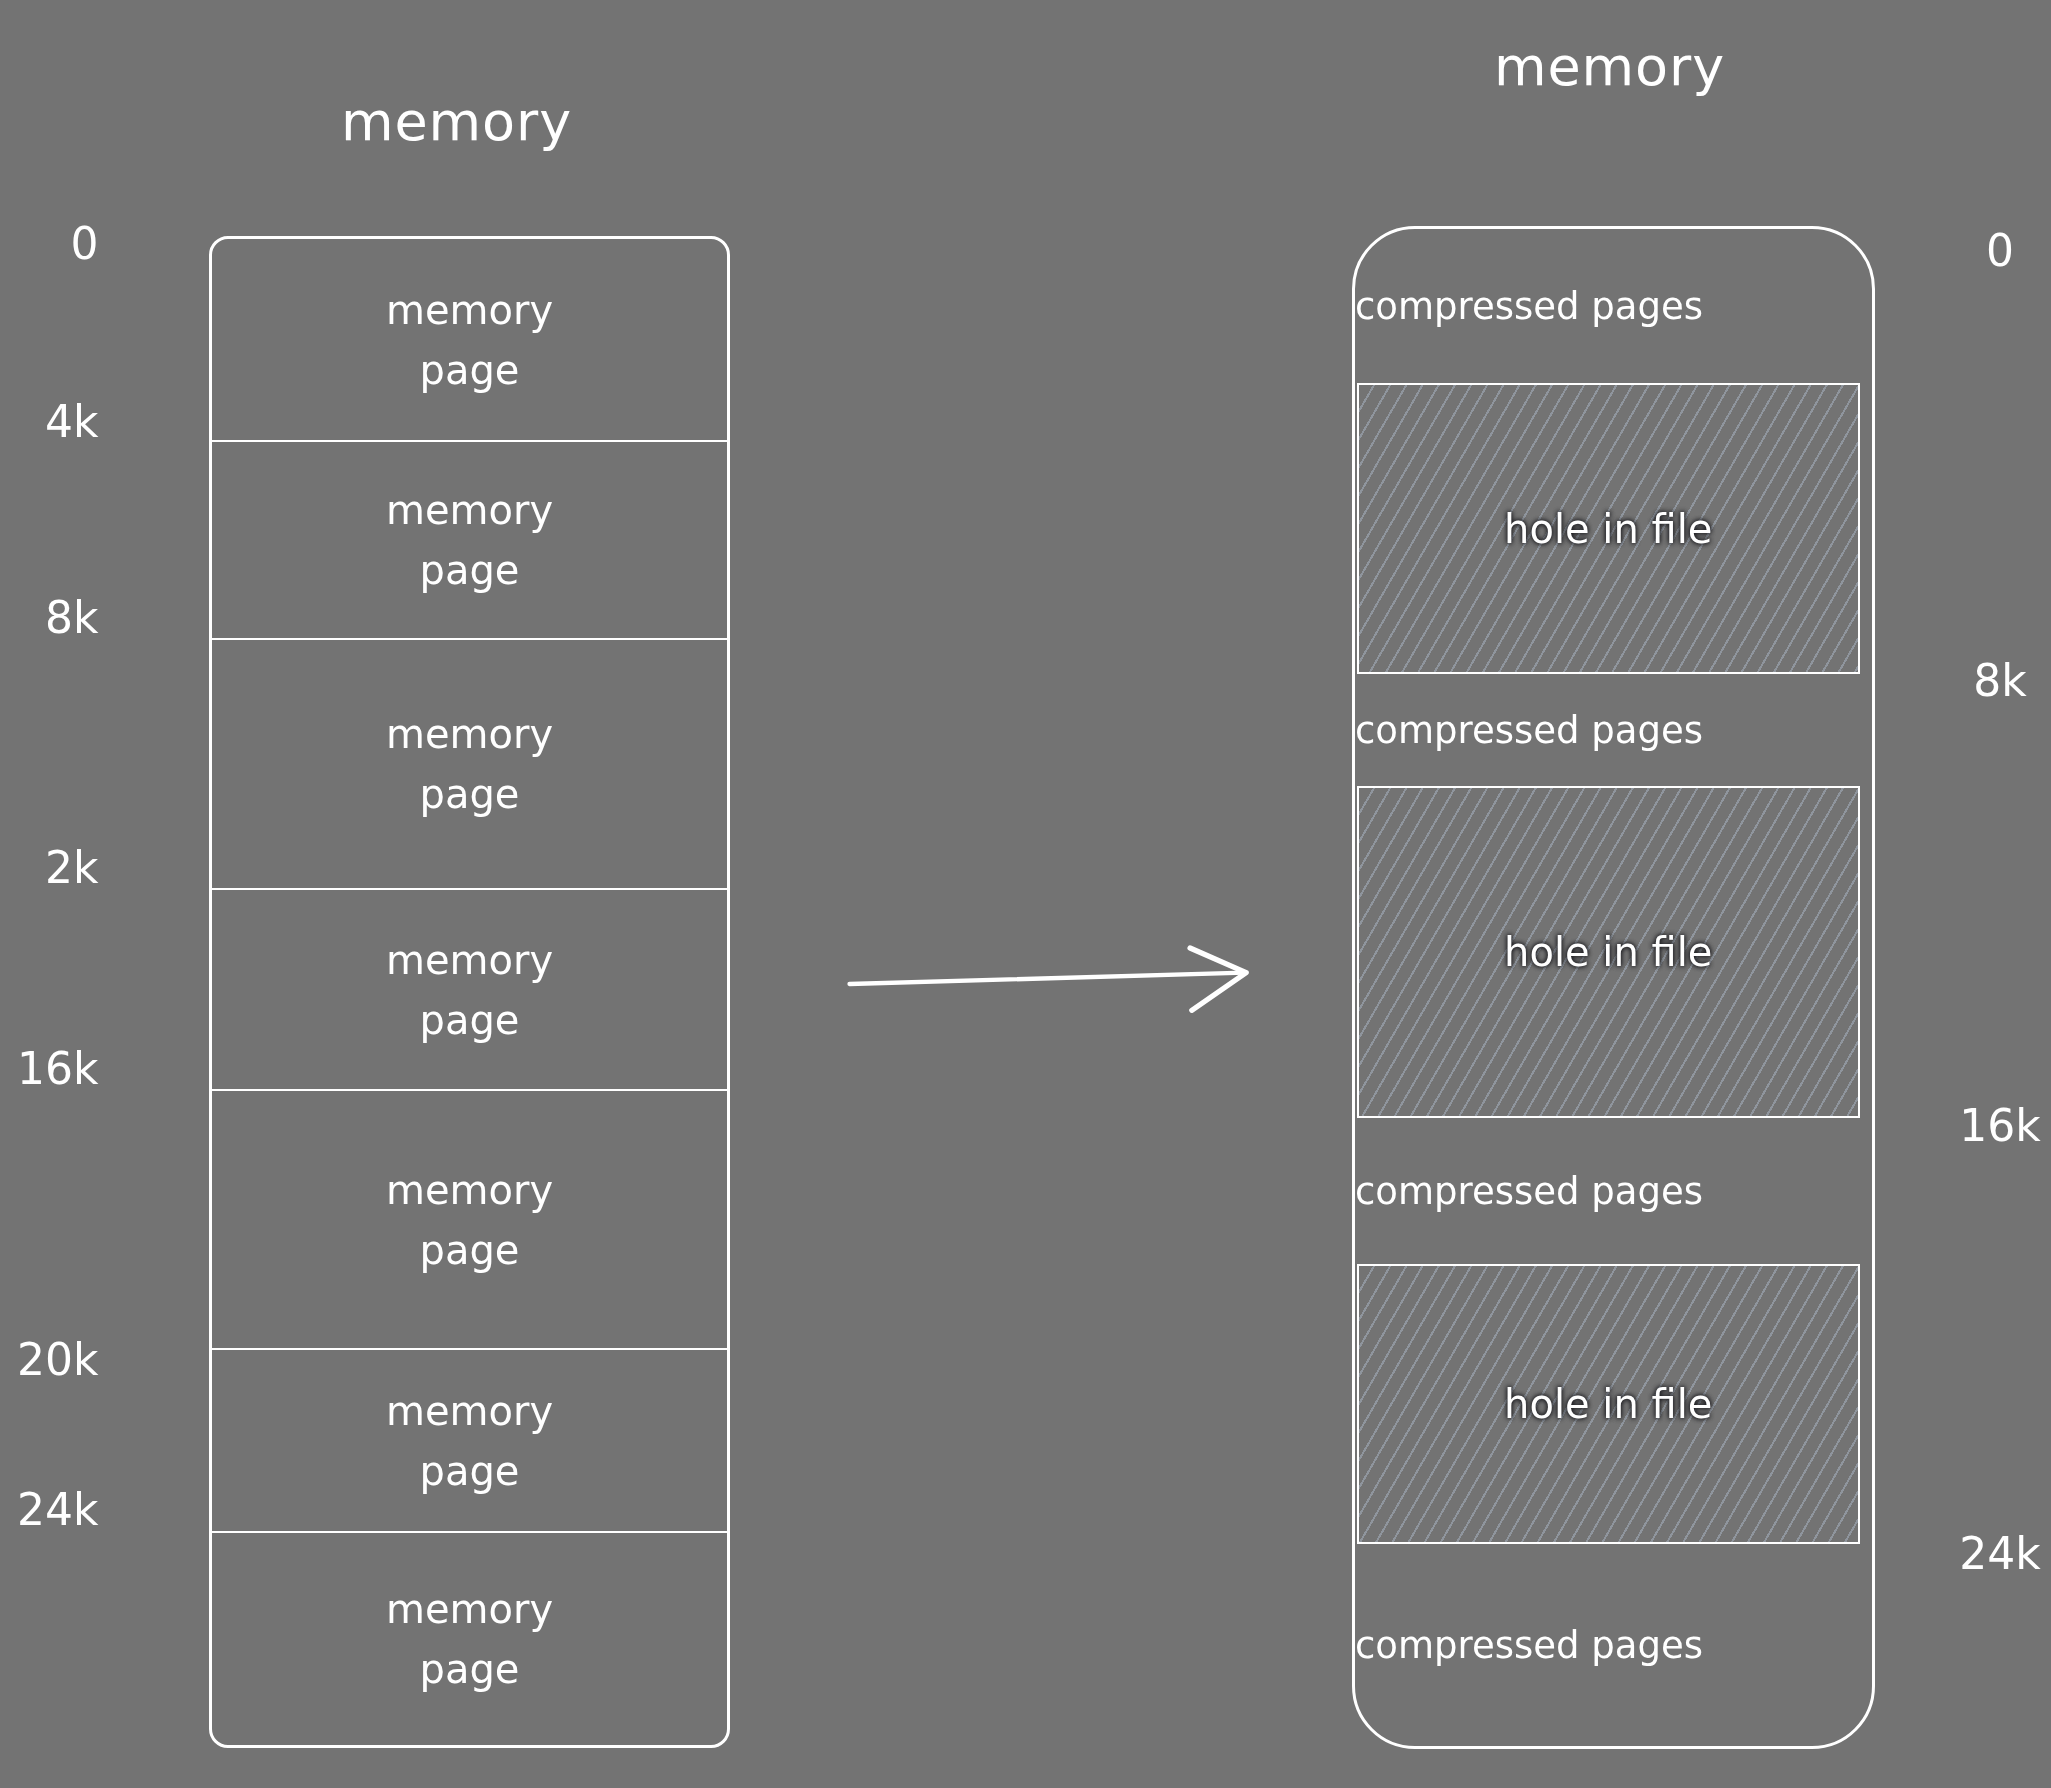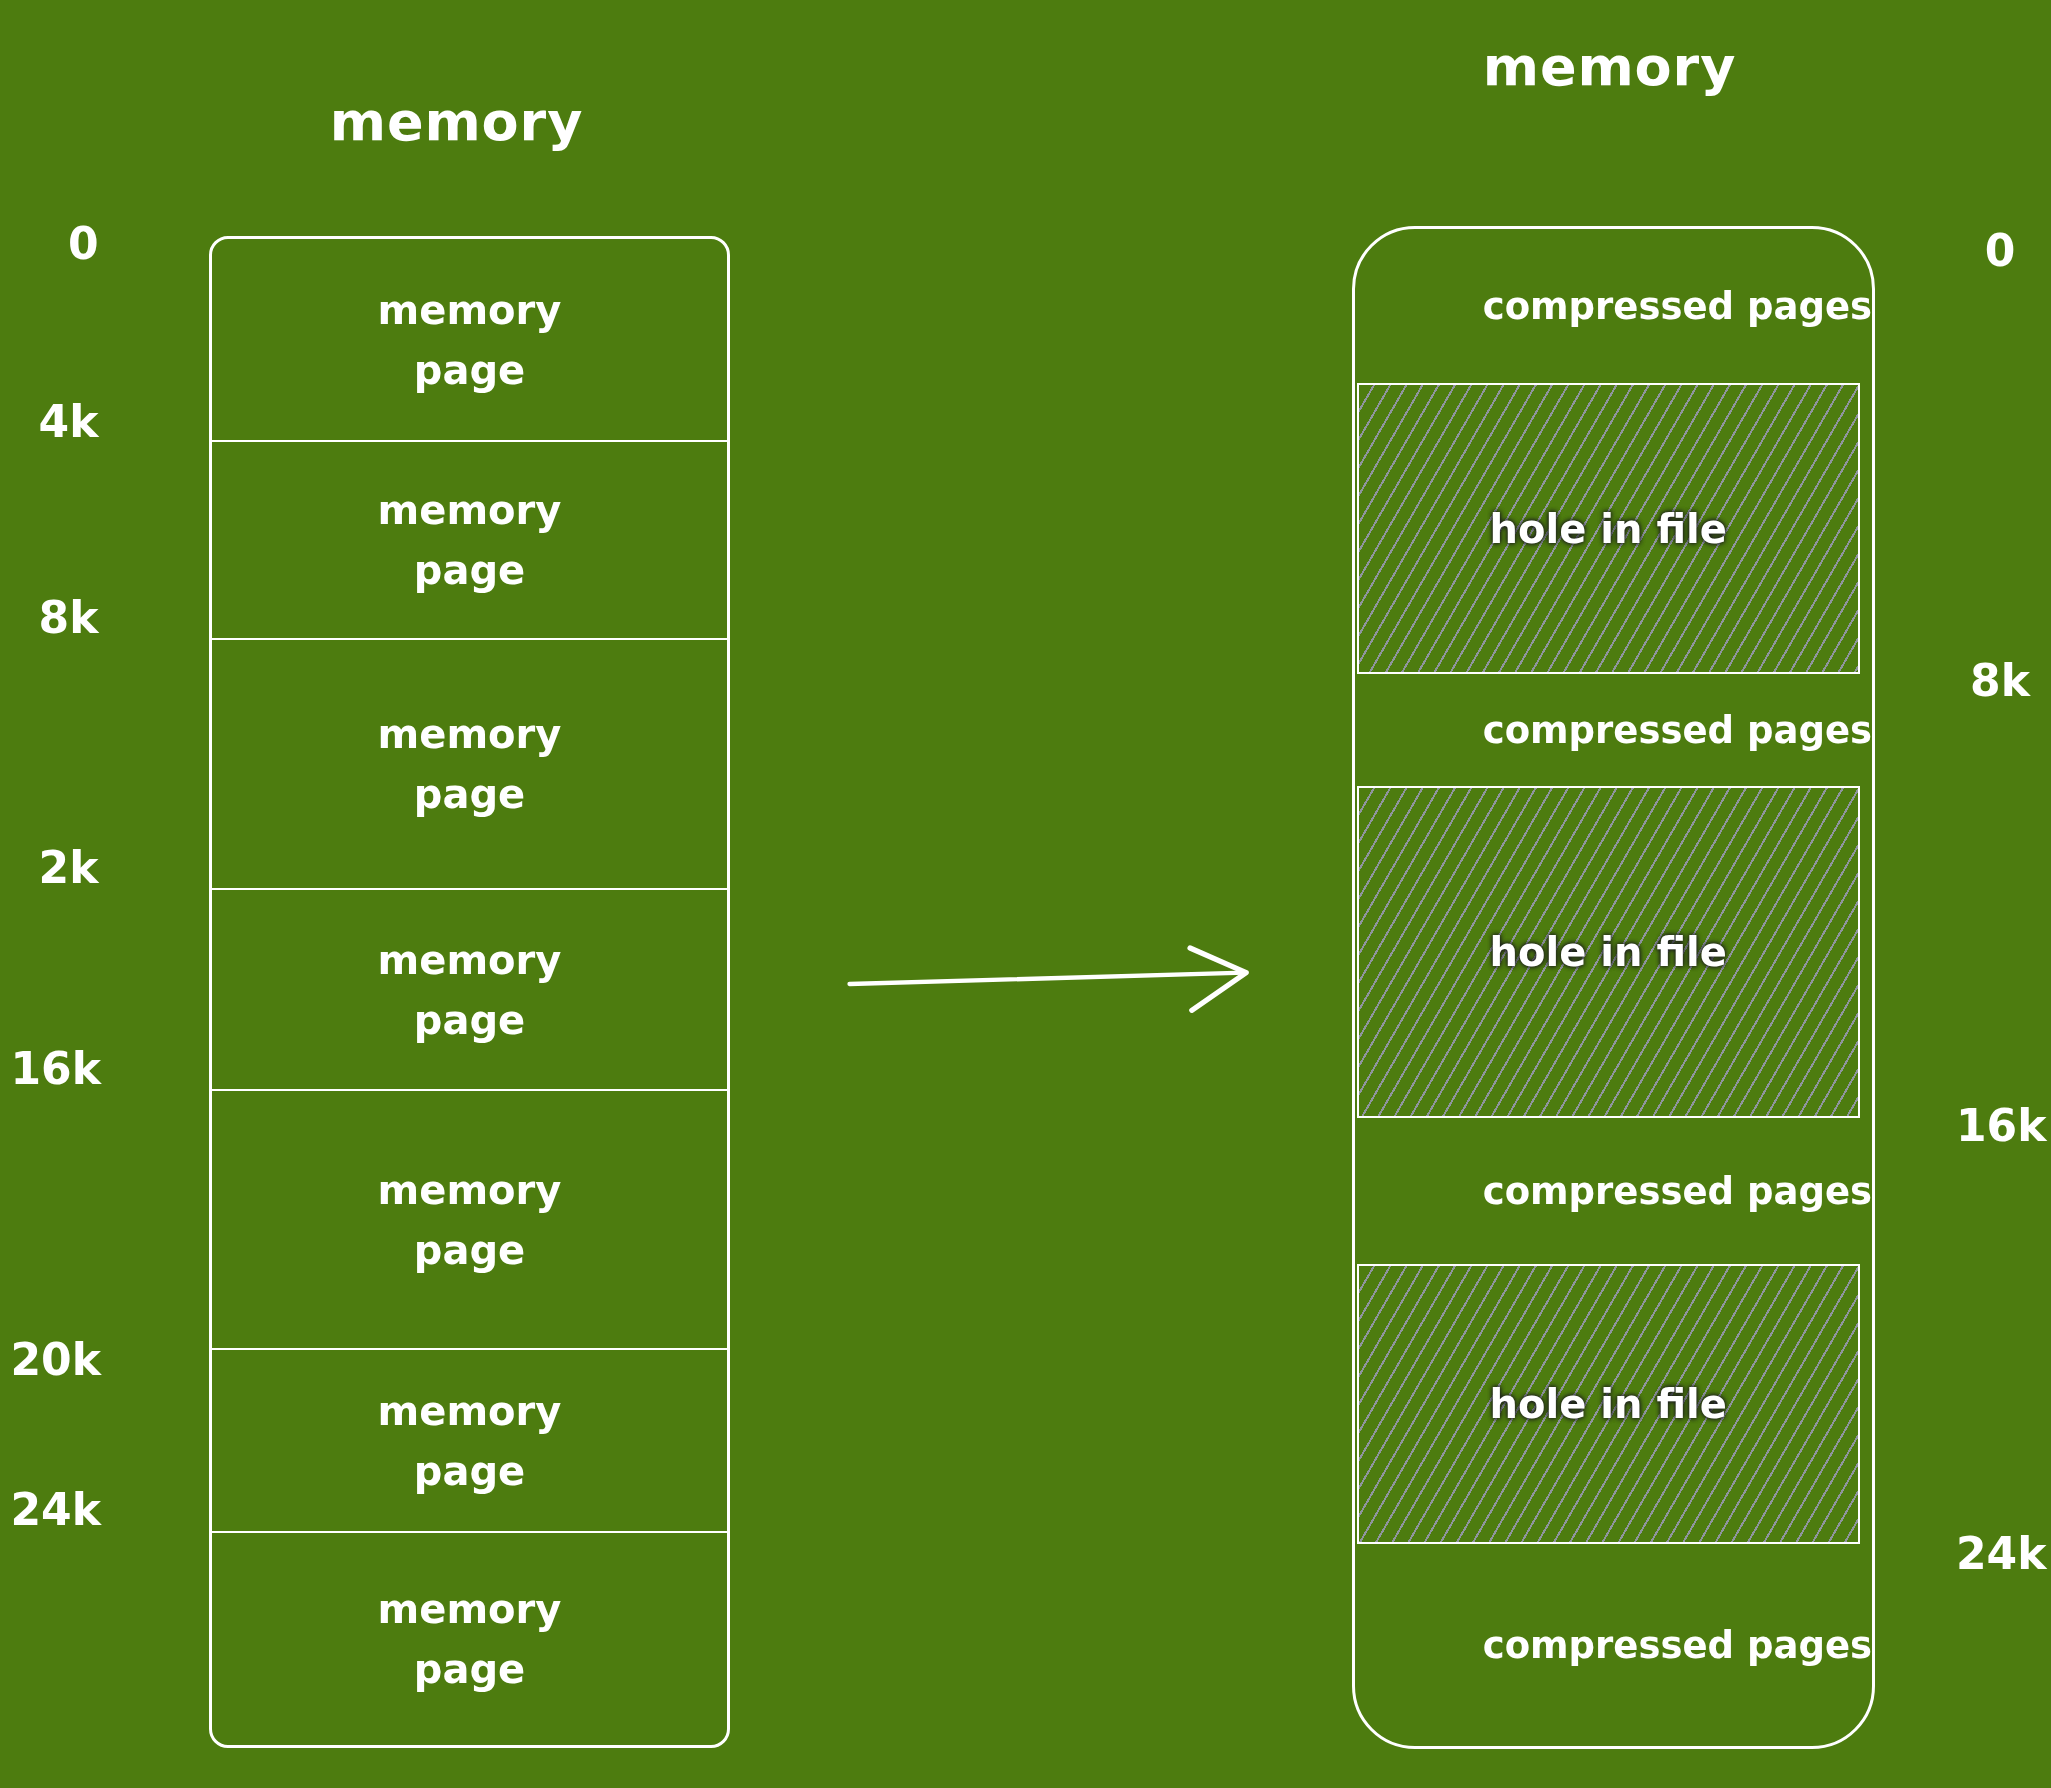--- a/index.html
+++ b/index.html
@@ -4,25 +4,24 @@
 <style>
   html, body {
     margin: 0;
     padding: 0;
     background: #1a1a1e;
   }
   #canvas {
     position: relative;
     width: 2051px;
     height: 1789px;
-    background: #4d7c0f;
+    background: #737373;
     font-family: "DejaVu Sans", sans-serif;
     color: #ffffff;
     overflow: hidden;
-    font-weight: bold;
   }
 
   
   .col-title {
     position: absolute;
     text-align: center;
     font-size: 54px;
     letter-spacing: 0.9px;
     color: #ffffff;
   }
@@ -86,21 +85,21 @@
     border-radius: 63px;
     box-sizing: border-box;
     display: flex;
     flex-direction: column;
     overflow: hidden;
   }
   .cp-section {
     box-sizing: border-box;
     display: flex;
     align-items: center;
-    justify-content: flex-end;
+    justify-content: flex-start;
     font-size: 37px;
     flex: 0 0 auto;
   }
   .hole-section {
     box-sizing: border-box;
     border: 2.2px solid #ffffff;
     margin: 0 12.3px 0 1.8px;
     display: flex;
     align-items: center;
     justify-content: center;

